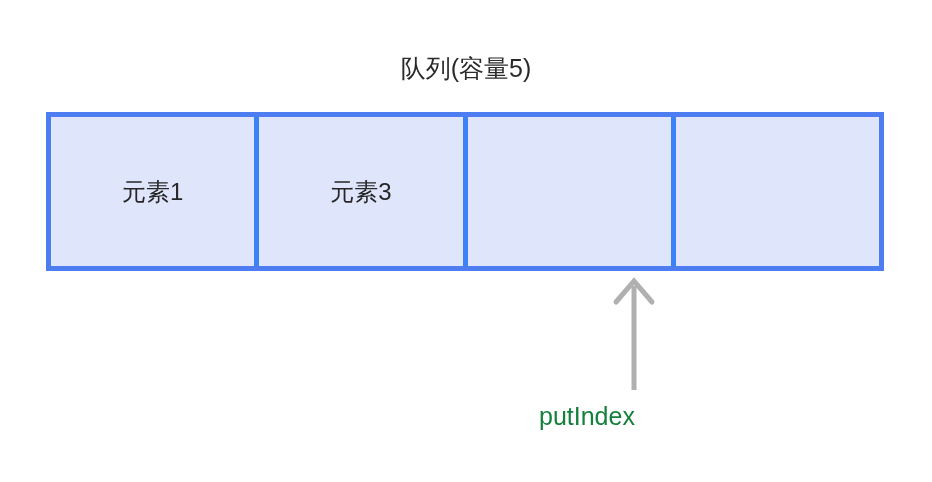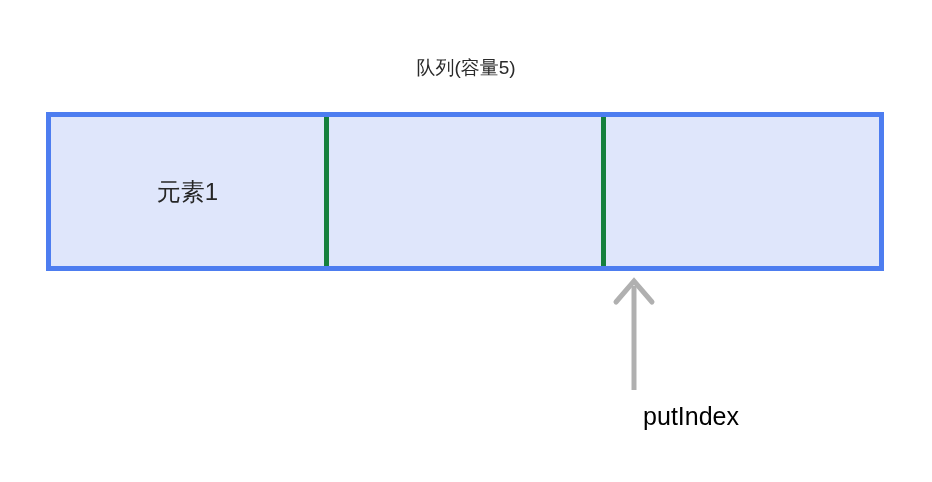--- a/index.html
+++ b/index.html
@@ -23,21 +23,21 @@
     height: 482px;
   }
 
   
   #queue-title {
     position: absolute;
     left: 0;
     top: 52px;
     width: 932px;
     text-align: center;
-    font-size: 19px;
+    font-size: 25px;
     line-height: 32px;
     color: #2a2a2a;
     letter-spacing: 0px;
     white-space: nowrap;
   }
 
   
   #queue-row {
     position: absolute;
     left: 46px;
@@ -52,21 +52,21 @@
   }
 
   .queue-cell {
     flex: 1 1 0;
     position: relative;
     background: #dfe6fb;
     display: flex;
     align-items: center;
     justify-content: center;
     box-sizing: border-box;
-    border-right: 5px solid #15803d;
+    border-right: 5px solid #3b82f6;
   }
   .queue-cell:last-child {
     border-right: none;
   }
 
   .cell-label {
     font-size: 24px;
     line-height: 30px;
     color: #262626;
     white-space: nowrap;
@@ -81,24 +81,24 @@
     width: 56px;
     height: 118px;
   }
 
   
   #putindex-label {
     position: absolute;
     left: 539px;
     top: 400px;
     width: 200px;
-    text-align: right;
+    text-align: left;
     font-size: 25px;
     line-height: 32px;
-    color: #000000;
+    color: #15803d;
     white-space: nowrap;
   }
 
   
   #watermark {
     position: absolute;
     right: 18px;
     bottom: 18px;
     font-size: 14px;
     line-height: 20px;
@@ -114,20 +114,23 @@
 
   <div id="queue-title">队列(容量5)</div>
 
   <div id="queue-row">
 
     <div class="queue-cell">
       <span class="cell-label">元素1</span>
     </div>
 
 
+    <div class="queue-cell">
+      <span class="cell-label">元素3</span>
+    </div>
 
     <div class="queue-cell">
       <span class="cell-label"></span>
     </div>
 
     <div class="queue-cell">
       <span class="cell-label"></span>
     </div>
 
   </div>

